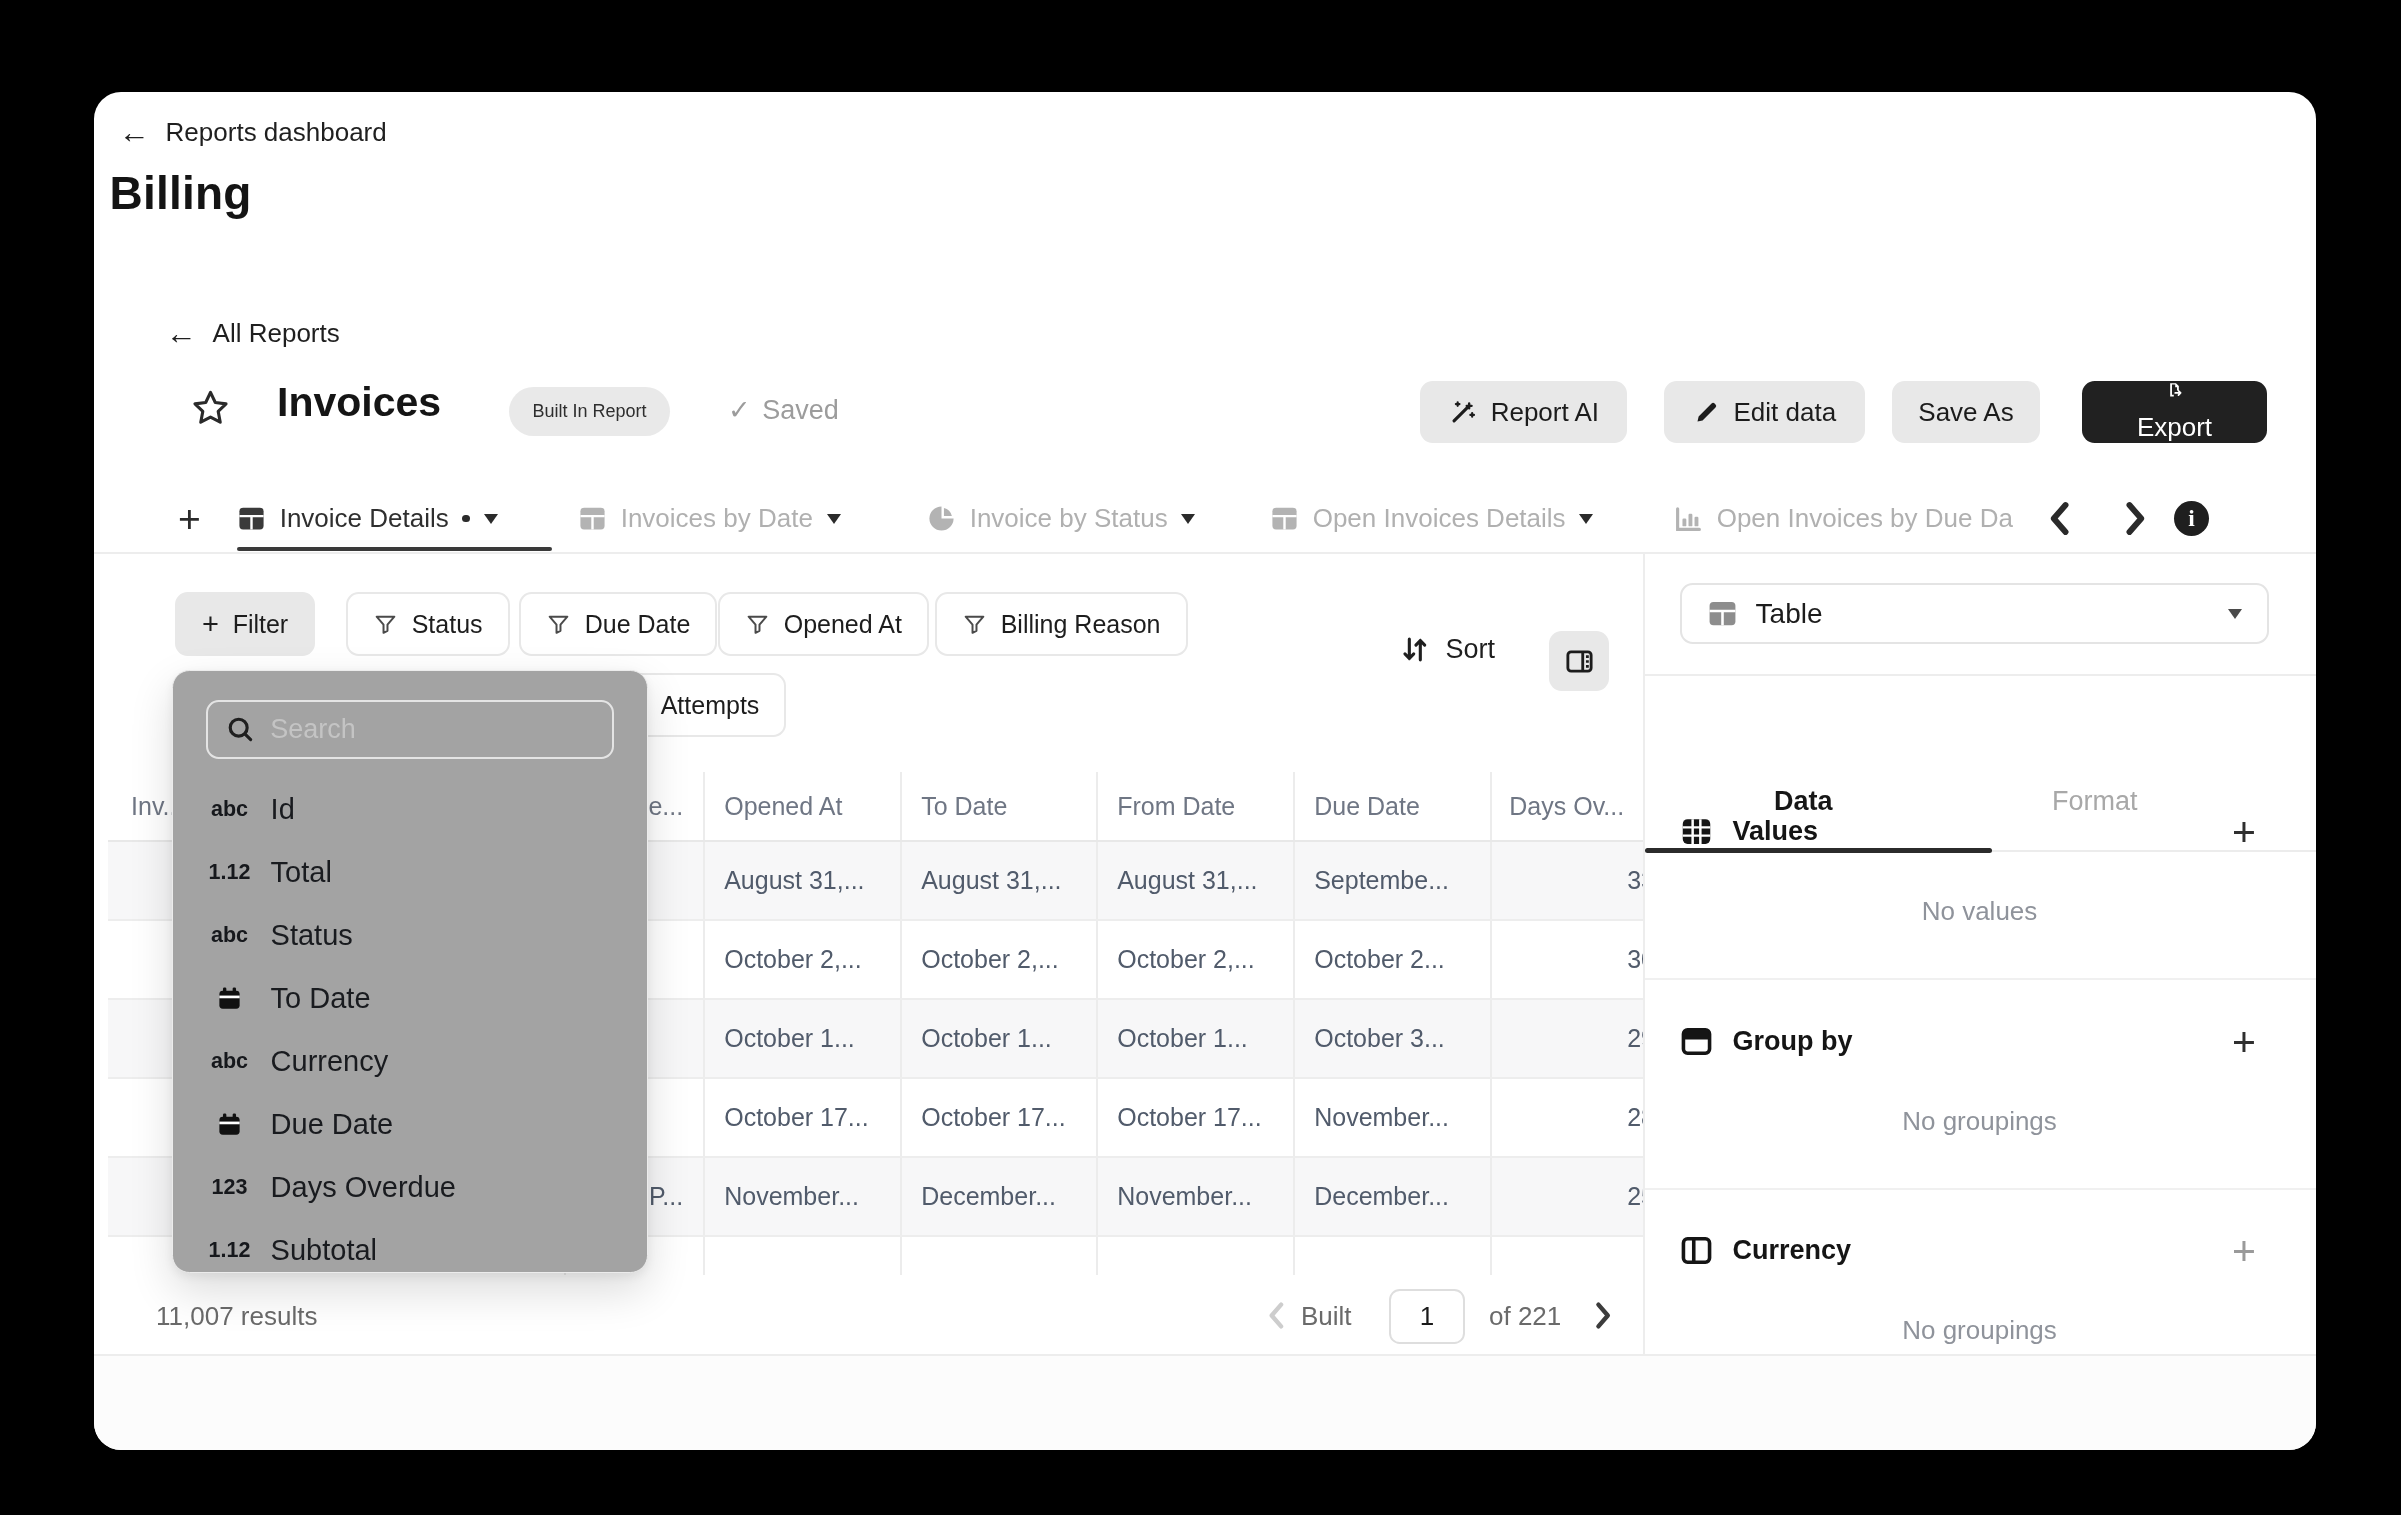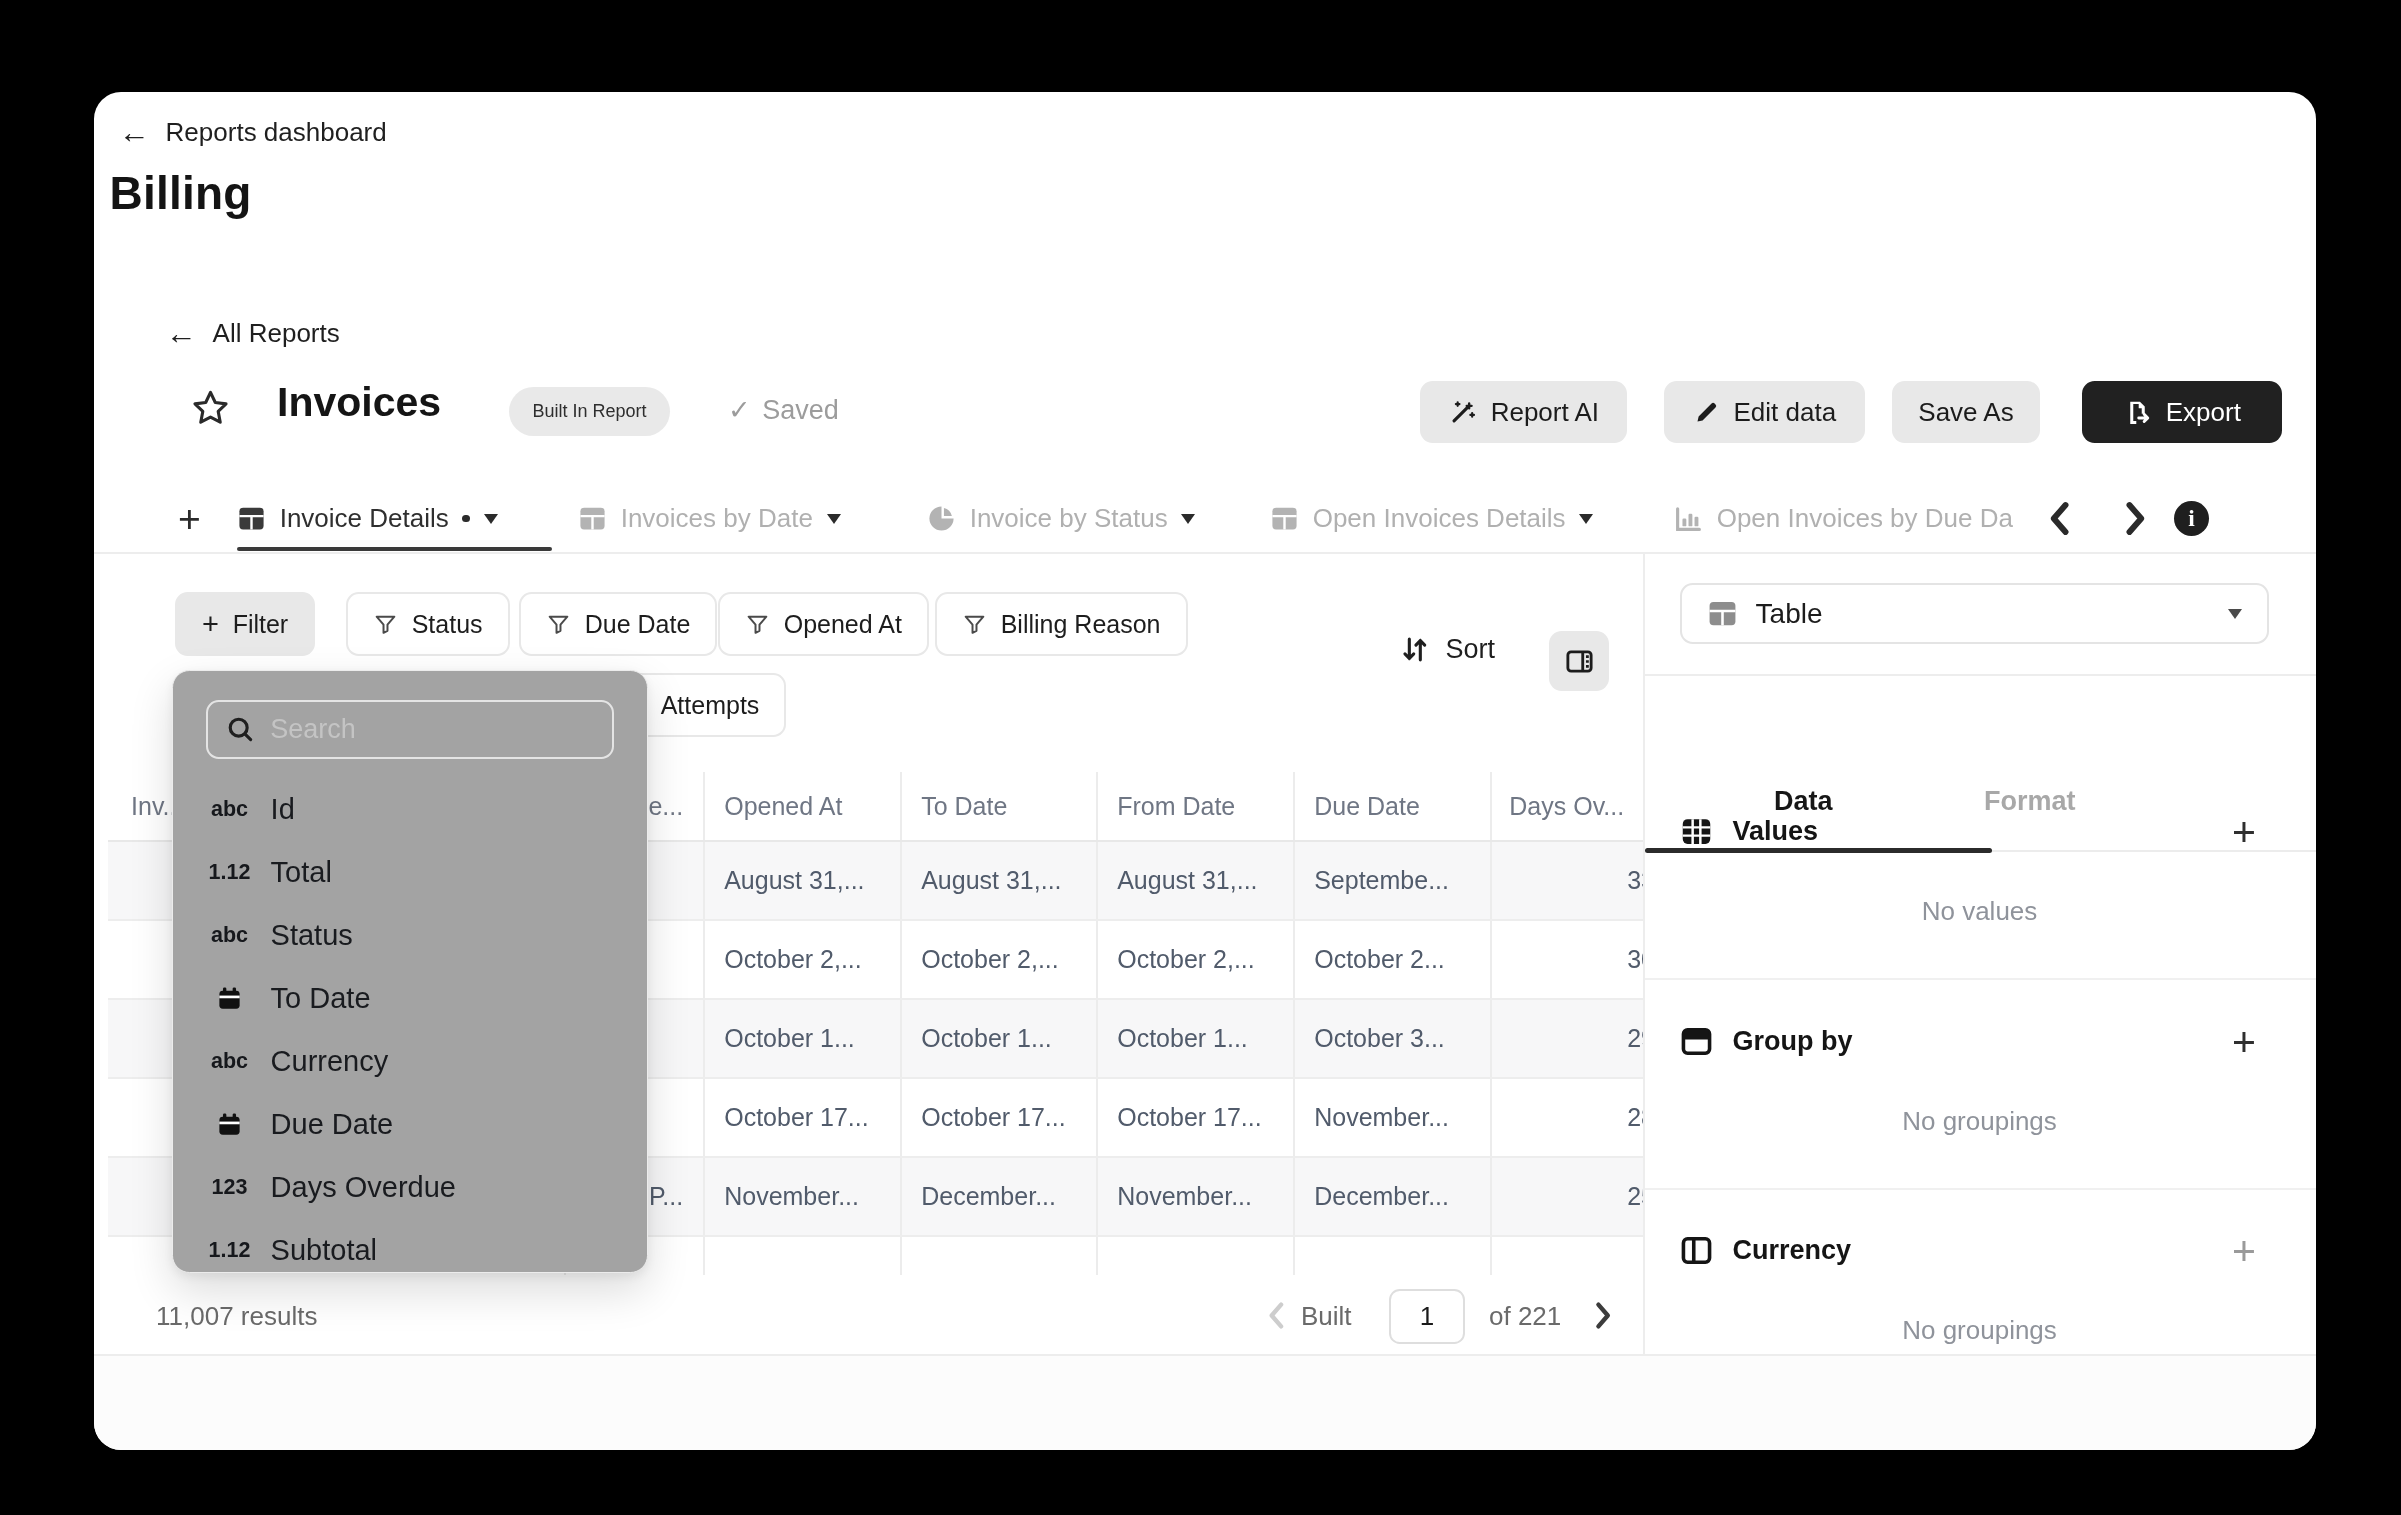--- a/index.html
+++ b/index.html
@@ -111,21 +111,21 @@
   </div>
   <div class="abs btn" style="left:1570px;top:289px;width:201px;">
     <svg width="27" height="27" viewBox="0 0 24 24">
       <path d="M4 20l1-4.5L16.5 4a1.9 1.9 0 0 1 2.7 0l.8.8a1.9 1.9 0 0 1 0 2.7L8.5 19z" fill="#1c1c1c"></path>
     </svg>
     <span>Edit data</span>
   </div>
   <div class="abs btn" style="left:1798px;top:289px;width:148px;">
     <span>Save As</span>
   </div>
-  <div class="abs btn dark" style="left:1988px;top:289px;width:200px;">
+  <div class="abs btn dark" style="left:1988px;top:289px;width:185px;flex-direction:column;">
     <svg width="29" height="29" viewBox="0 0 24 24">
       <path d="M6 3h8l4 4v6h-2.5V8.5H13V5H8.5v14H11V21.5H6z" fill="#fff"></path>
       <path d="M13 16.5h7M17.5 13.5l3 3-3 3" stroke="#fff" stroke-width="2.4" fill="none" stroke-linecap="round" stroke-linejoin="round"></path>
     </svg>
     <span>Export</span>
   </div>
 
   <div class="abs" style="left:84px;top:404px;font-size:39px;color:#2b2b2b;line-height:45px;cursor:pointer;">+</div>
 
   <div class="abs tab" style="left:143px;top:404px;">
@@ -382,21 +382,21 @@
     <svg width="31" height="31" viewBox="0 0 24 24">
       <rect x="2" y="3" width="20" height="18" rx="3" fill="#8d8d8d"></rect>
       <path d="M2 10h20M12 10v11" stroke="#fff" stroke-width="2"></path>
     </svg>
     <span class="slabel">Table</span>
     <span class="caret" style="border-top-color:#4a4a4a;"></span>
   </div>
   <div class="hr" style="left:1551px;top:582px;width:671px;"></div>
 
   <div class="stab" style="left:1680px;top:694px;font-weight:700;color:#171717;">Data</div>
-  <div class="stab" style="left:1890px;top:694px;font-weight:700;color:#a8a8a8;">Format</div>
+  <div class="stab" style="left:1958px;top:694px;font-weight:400;color:#a8a8a8;">Format</div>
   <div class="hr" style="left:1551px;top:758px;width:671px;background:#ececec;"></div>
   <div class="abs" style="left:1551px;top:756px;width:347px;height:4.9px;background:#2b2b2b;border-radius:2.9px;"></div>
 
   <div class="sec-h" style="left:1586px;top:722px;top:723px;transform:translateY(0);top:723px;" style2="">
   </div>
   <div class="sec-h" style="left:1586px;top:723px;">
     <svg width="33" height="33" viewBox="0 0 24 24">
       <rect x="2" y="3" width="20" height="18" rx="3.5" fill="#151515"></rect>
       <path d="M2 9h20M2 15h20M9.2 3v18M14.8 3v18" stroke="#fff" stroke-width="1.8"></path>
     </svg>

